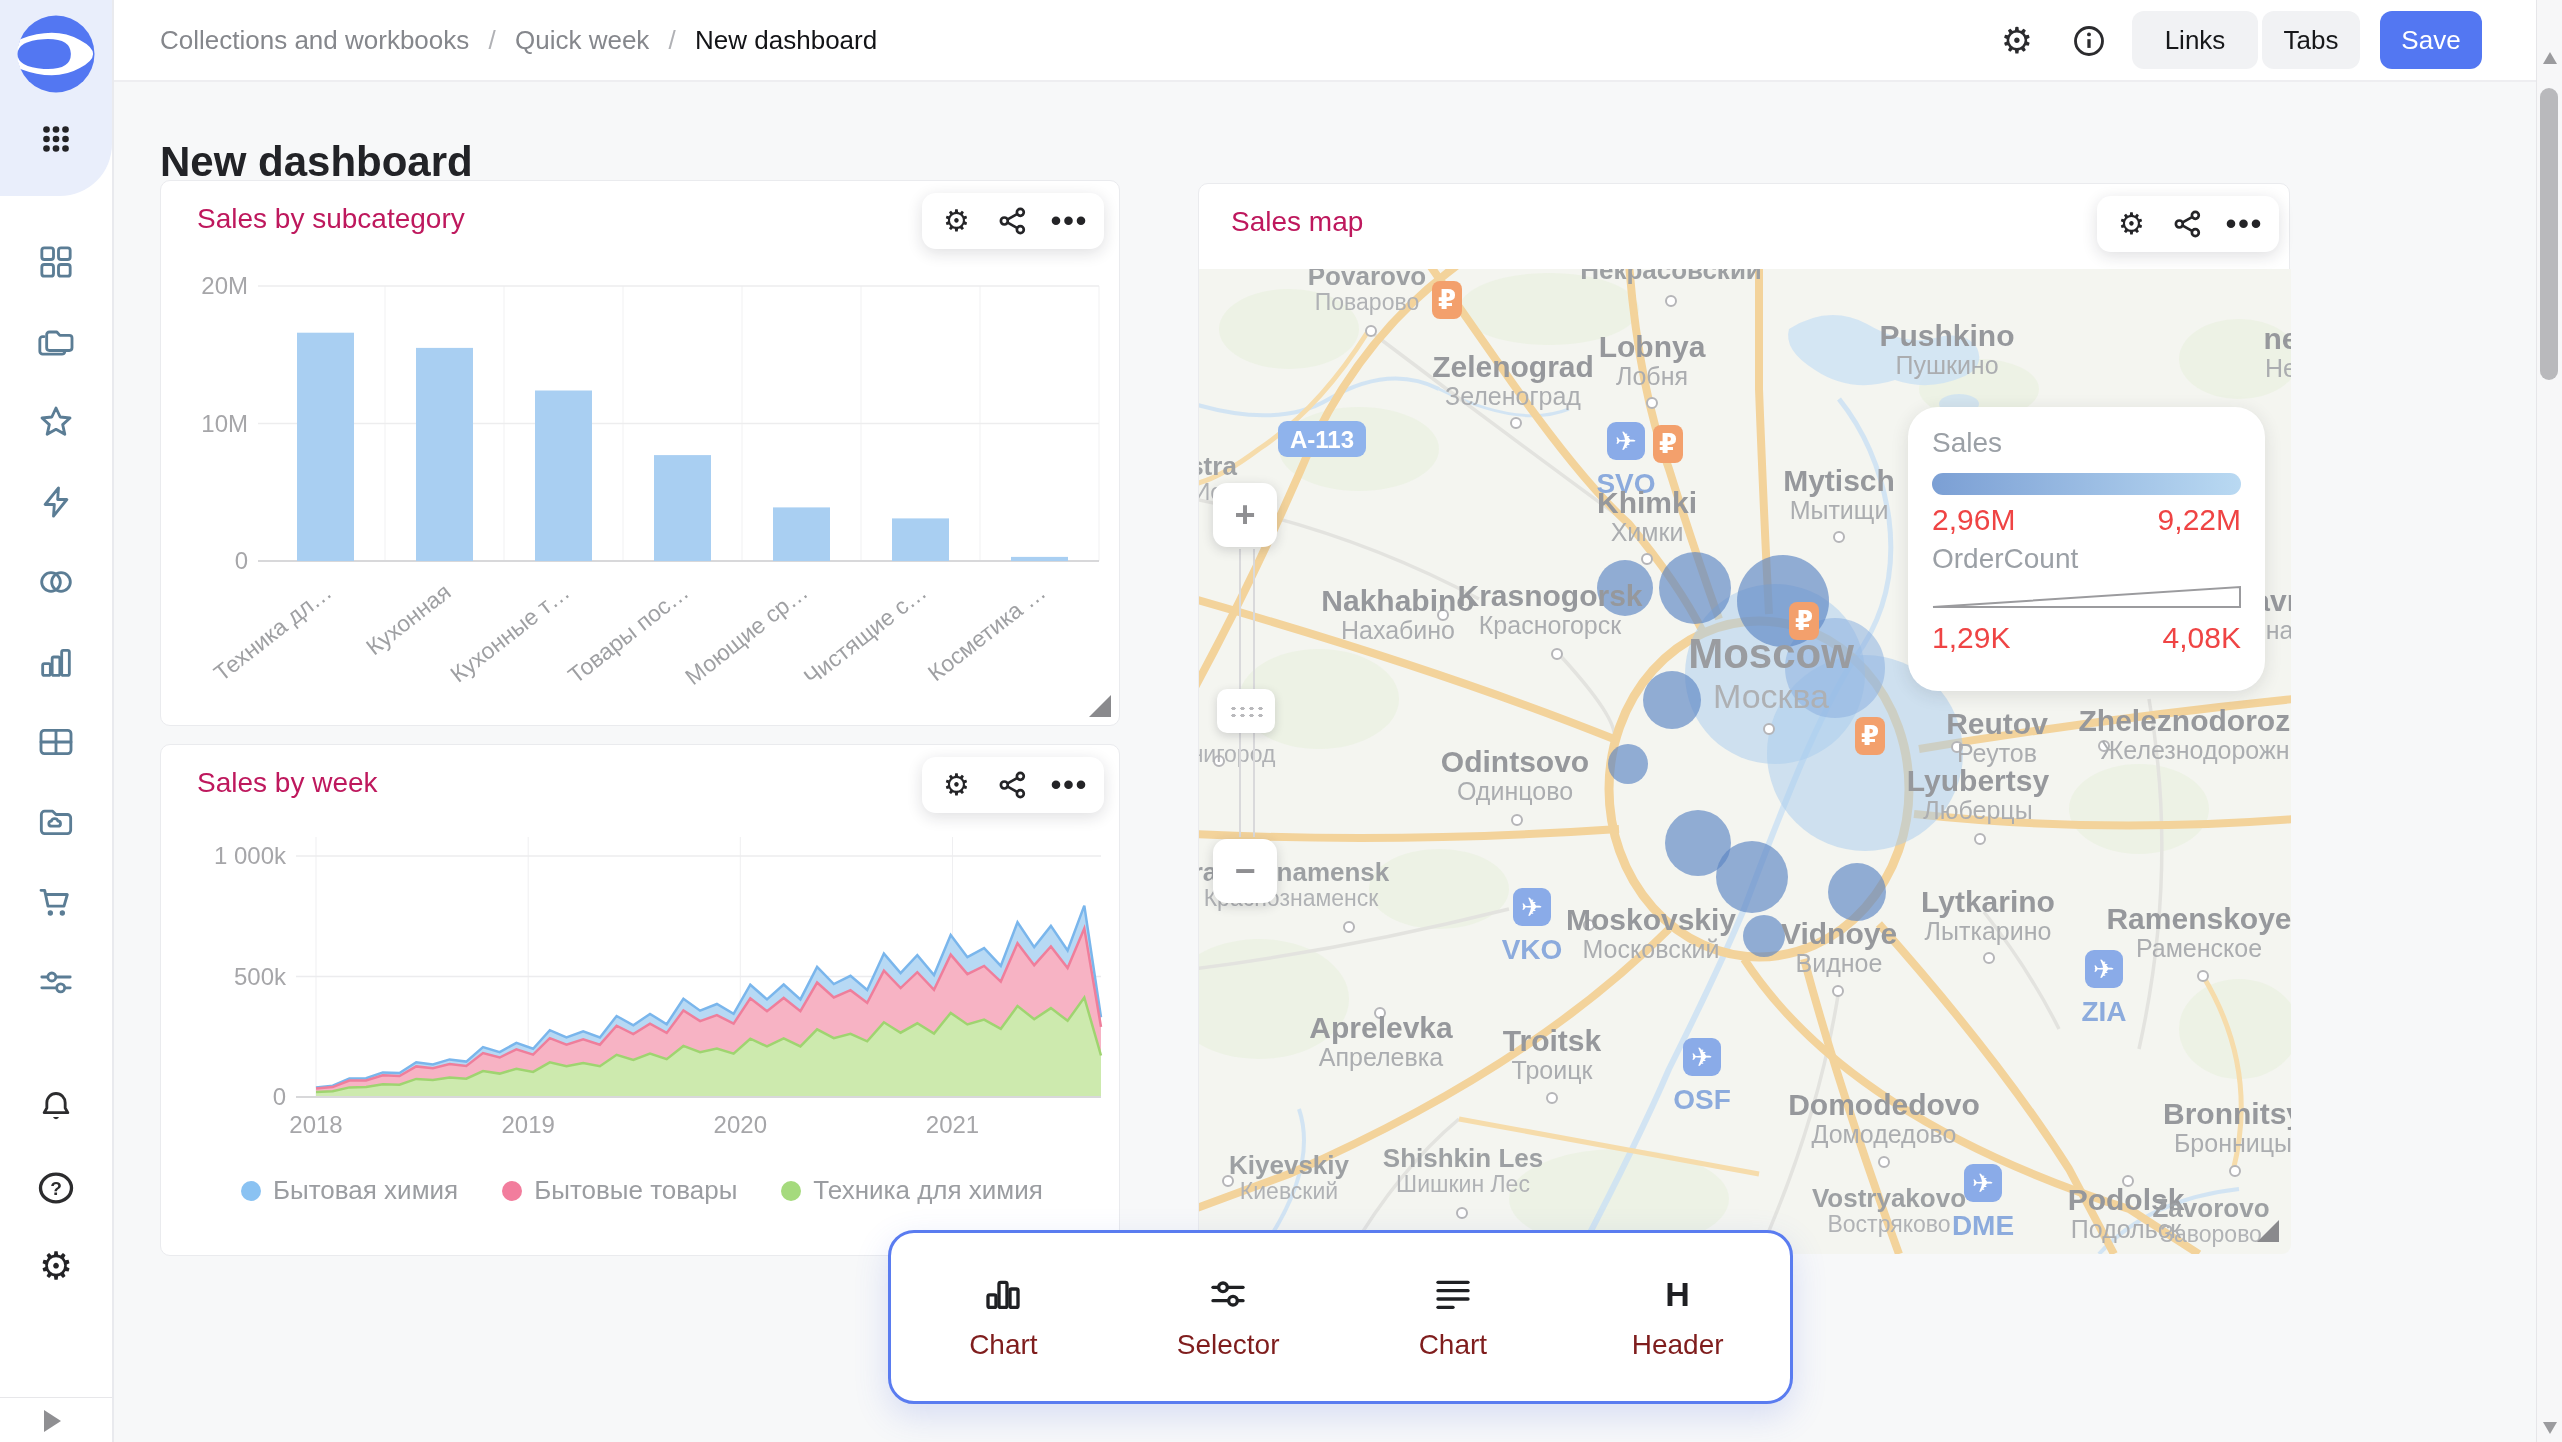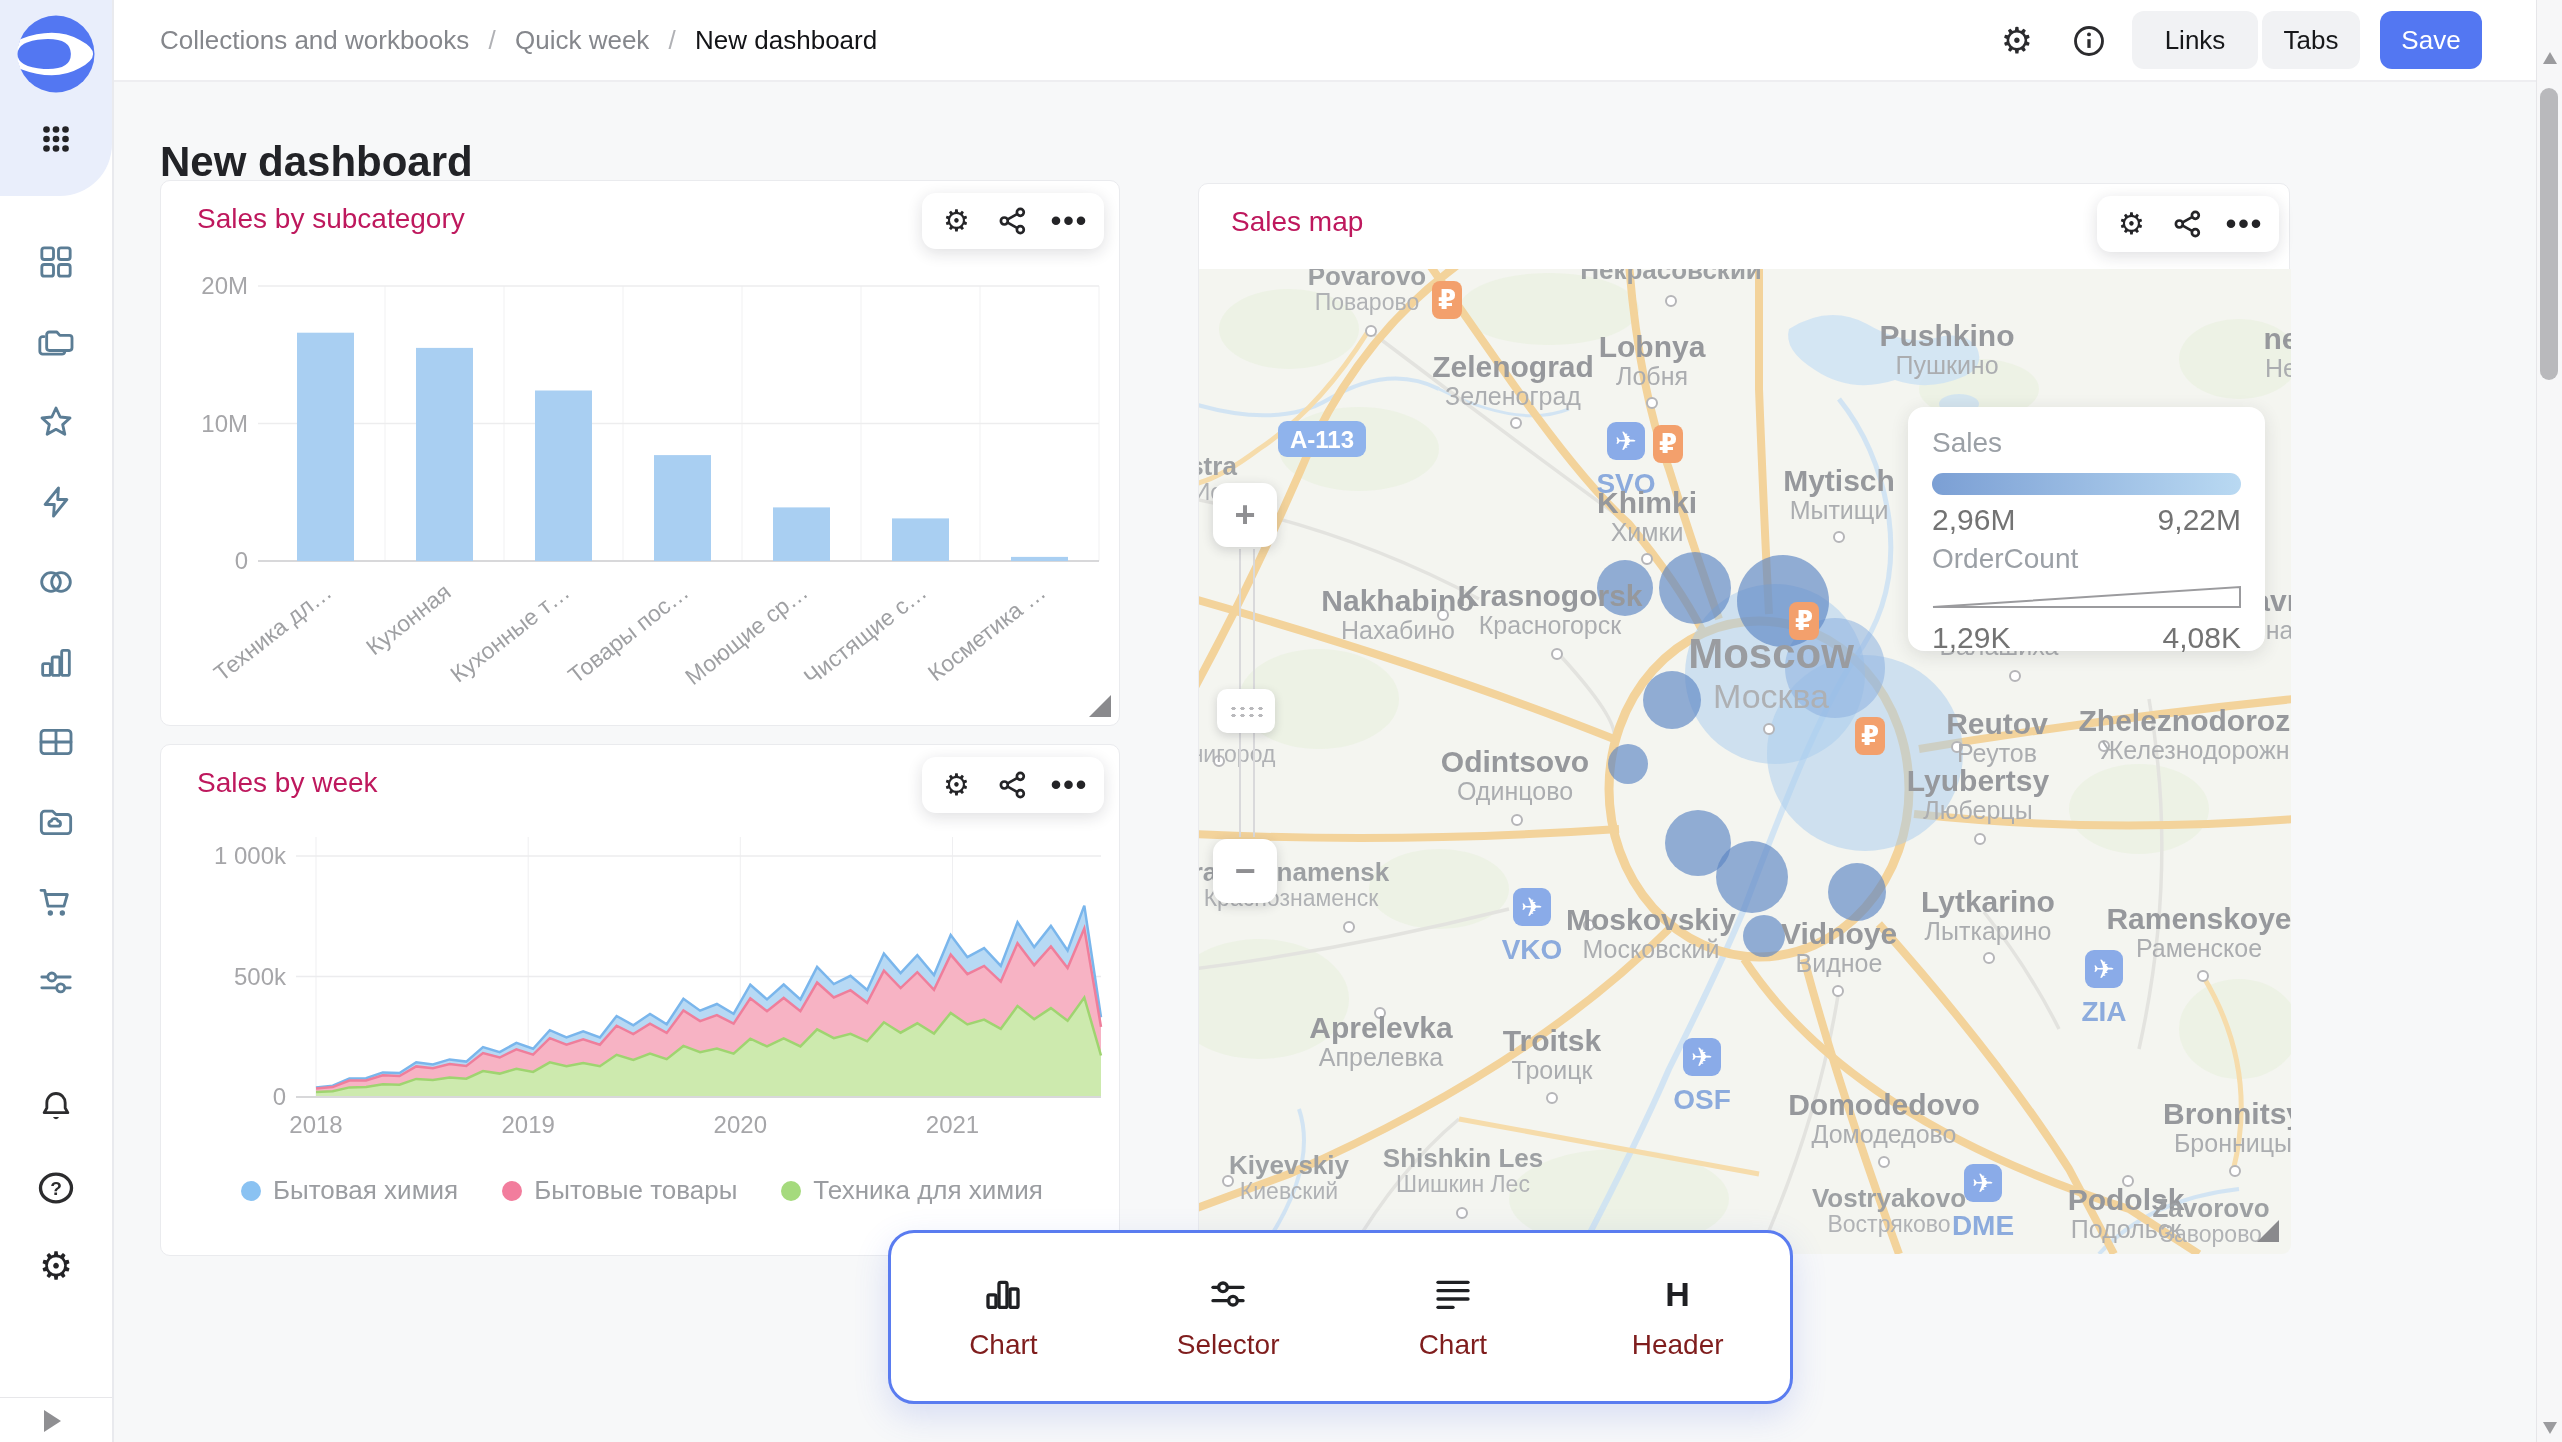--- a/index.html
+++ b/index.html
@@ -58,24 +58,24 @@
   #map-area{position:absolute;left:0;top:85px;width:1092px;height:985px;overflow:hidden;border-radius:0 0 9px 9px}
   .men-city{font-size:42px;font-weight:700;fill:#9a9ca0;font-family:"Liberation Sans",sans-serif}
   .mru-city{font-size:34px;fill:#aeb0b3;font-family:"Liberation Sans",sans-serif}
   .men-town{font-size:30px;font-weight:700;fill:#96989c;font-family:"Liberation Sans",sans-serif}
   .mru-town{font-size:25px;fill:#abadb0;font-family:"Liberation Sans",sans-serif}
   .men-sm{font-size:26px;font-weight:700;fill:#9da0a3;font-family:"Liberation Sans",sans-serif}
   .mru-sm{font-size:23px;fill:#b0b2b5;font-family:"Liberation Sans",sans-serif}
   .apt{font-size:28px;font-weight:700;fill:#8cabdd;font-family:"Liberation Sans",sans-serif}
   .abadge{font-size:24px;font-weight:700;fill:#fff;font-family:"Liberation Sans",sans-serif}
   
-  #map-legend{position:absolute;left:709px;top:138px;width:357px;height:244px;background:#fff;border-radius:16px;
+  #map-legend{position:absolute;left:709px;top:138px;width:357px;height:284px;background:#fff;border-radius:30px;
               box-shadow:0 4px 18px rgba(40,40,50,.12);box-sizing:border-box;padding:20px 24px;z-index:5}
   #map-legend .mlab{font-size:28px;color:#9ba0a6}
-  #map-legend .mvals{display:flex;justify-content:space-between;font-size:30px;color:#737373;margin-top:8px}
+  #map-legend .mvals{display:flex;justify-content:space-between;font-size:30px;color:#ef4444;margin-top:8px}
   #grad-bar{width:309px;height:22px;border-radius:11px;background:linear-gradient(90deg,#7b9fd4,#b9d9f2);margin-top:14px}
   #wedge{margin-top:10px}
   
   .zbtn{position:absolute;width:64px;height:64px;background:#fff;border-radius:14px;box-shadow:0 3px 12px rgba(40,40,50,.18);
         display:flex;align-items:center;justify-content:center;font-size:36px;font-weight:700;color:#8f8f92;z-index:5}
   #zoom-in{left:14px;top:214px}
   #zoom-out{left:14px;top:570px}
   #zoom-track{position:absolute;left:40px;top:280px;width:12px;height:288px;border-left:2px solid #d9d9db;border-right:2px solid #d9d9db;z-index:4}
   #zoom-grip{position:absolute;left:18px;top:420px;width:58px;height:44px;background:#fff;border-radius:10px;
              box-shadow:0 3px 10px rgba(40,40,50,.18);display:flex;align-items:center;justify-content:center;z-index:5}

